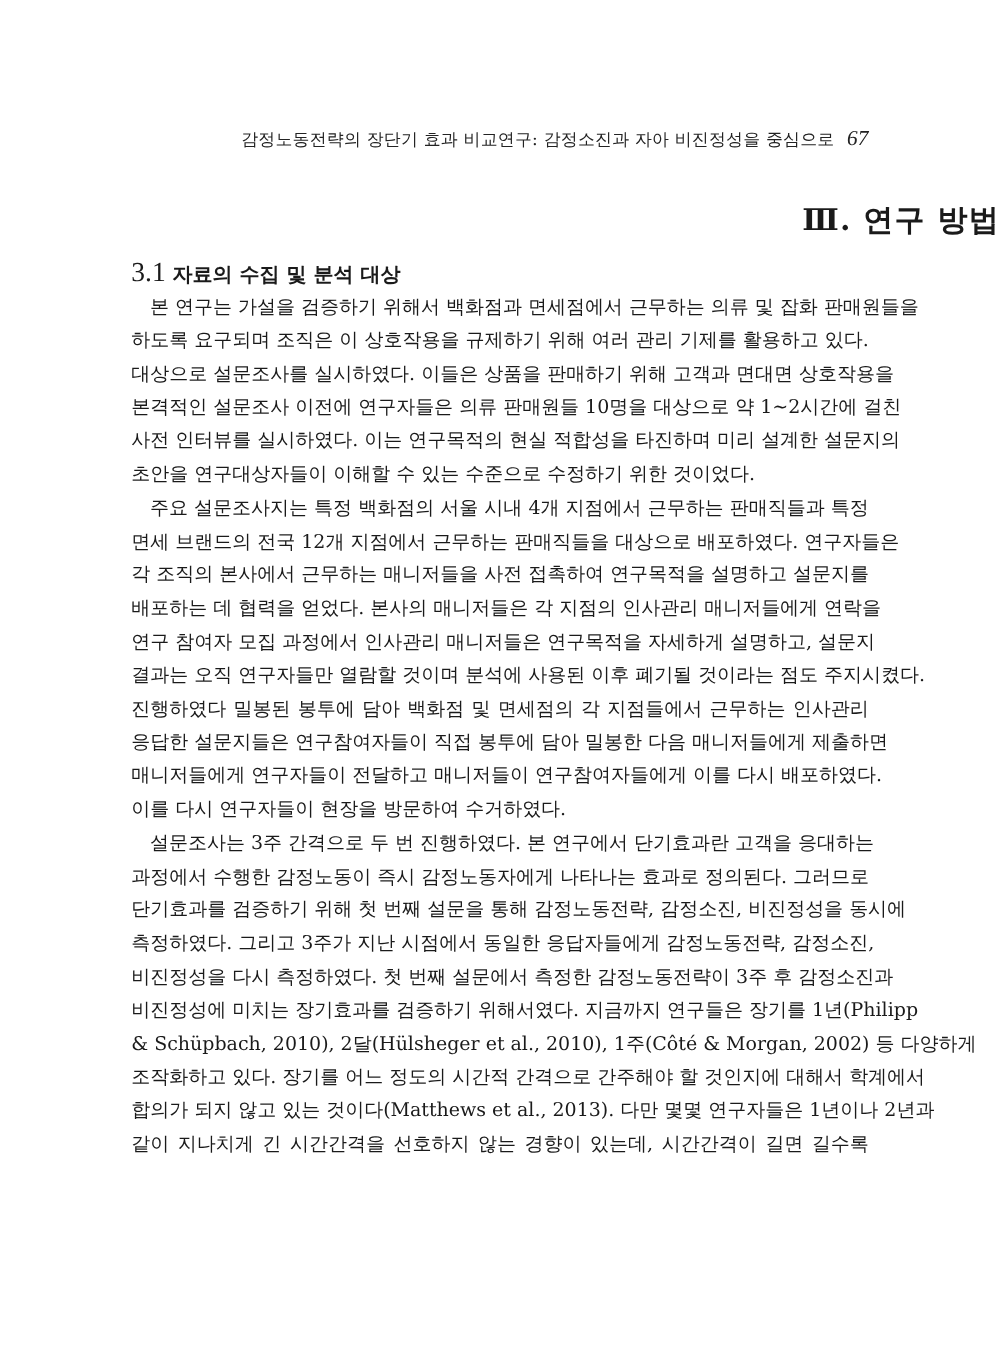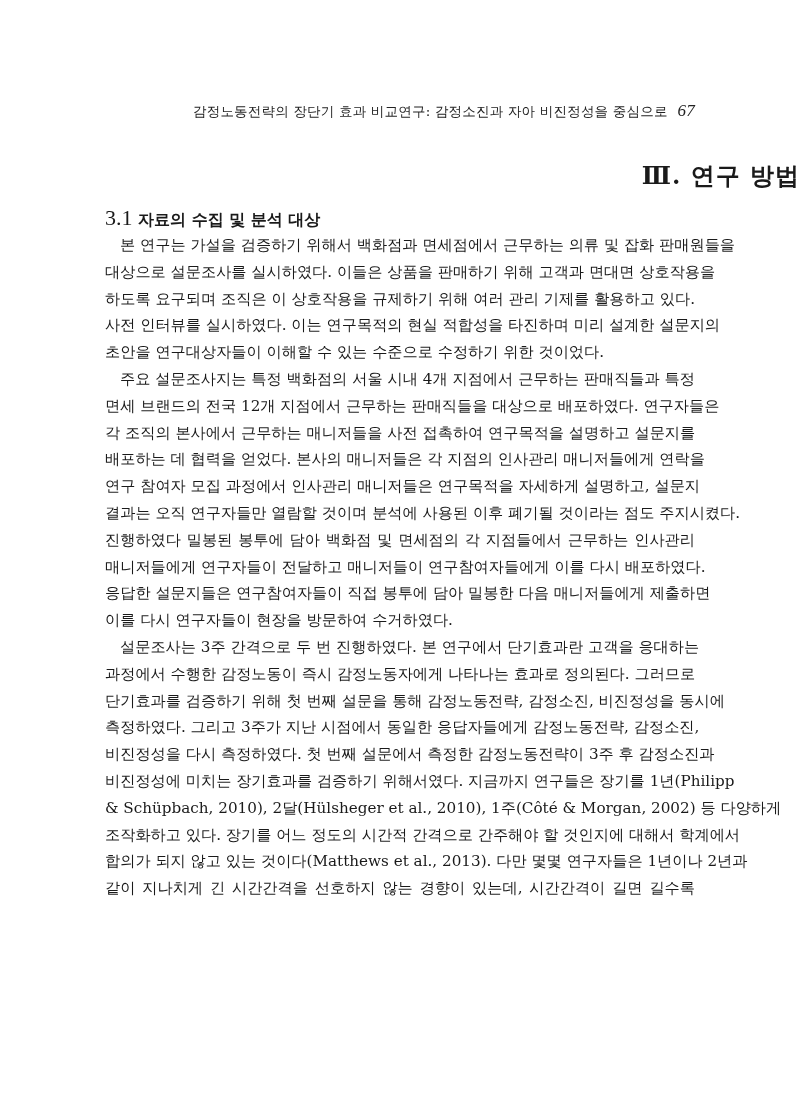--- a/index.html
+++ b/index.html
@@ -29,34 +29,35 @@
 <div class="chapter-title">Ⅲ. 연구 방법</div>
 
 <div class="section-title">
   <span class="num">3.1</span>
   <span>자료의 수집 및 분석 대상</span>
 </div>
 
 <div class="body">
 
   <div class="line indent">본 연구는 가설을 검증하기 위해서 백화점과 면세점에서 근무하는 의류 및 잡화 판매원들을</div>
+  <div class="line">하도록 요구되며 조직은 이 상호작용을 규제하기 위해 여러 관리 기제를 활용하고 있다.</div>
   <div class="line">대상으로 설문조사를 실시하였다. 이들은 상품을 판매하기 위해 고객과 면대면 상호작용을</div>
-  <div class="line">하도록 요구되며 조직은 이 상호작용을 규제하기 위해 여러 관리 기제를 활용하고 있다.</div>
+  <div class="line">본격적인 설문조사 이전에 연구자들은 의류 판매원들 10명을 대상으로 약 1~2시간에 걸친</div>
   <div class="line">사전 인터뷰를 실시하였다. 이는 연구목적의 현실 적합성을 타진하며 미리 설계한 설문지의</div>
   <div class="line last">초안을 연구대상자들이 이해할 수 있는 수준으로 수정하기 위한 것이었다.</div>
 
   <div class="line indent">주요 설문조사지는 특정 백화점의 서울 시내 4개 지점에서 근무하는 판매직들과 특정</div>
   <div class="line">면세 브랜드의 전국 12개 지점에서 근무하는 판매직들을 대상으로 배포하였다. 연구자들은</div>
   <div class="line">각 조직의 본사에서 근무하는 매니저들을 사전 접촉하여 연구목적을 설명하고 설문지를</div>
   <div class="line">배포하는 데 협력을 얻었다. 본사의 매니저들은 각 지점의 인사관리 매니저들에게 연락을</div>
   <div class="line">연구 참여자 모집 과정에서 인사관리 매니저들은 연구목적을 자세하게 설명하고, 설문지</div>
   <div class="line">결과는 오직 연구자들만 열람할 것이며 분석에 사용된 이후 폐기될 것이라는 점도 주지시켰다.</div>
   <div class="line">진행하였다 밀봉된 봉투에 담아 백화점 및 면세점의 각 지점들에서 근무하는 인사관리</div>
+  <div class="line">응답한 설문지들은 연구참여자들이 직접 봉투에 담아 밀봉한 다음 매니저들에게 제출하면</div>
   <div class="line">매니저들에게 연구자들이 전달하고 매니저들이 연구참여자들에게 이를 다시 배포하였다.</div>
-  <div class="line">응답한 설문지들은 연구참여자들이 직접 봉투에 담아 밀봉한 다음 매니저들에게 제출하면</div>
   <div class="line last">이를 다시 연구자들이 현장을 방문하여 수거하였다.</div>
 
   <div class="line indent">설문조사는 3주 간격으로 두 번 진행하였다. 본 연구에서 단기효과란 고객을 응대하는</div>
   <div class="line">과정에서 수행한 감정노동이 즉시 감정노동자에게 나타나는 효과로 정의된다. 그러므로</div>
   <div class="line">단기효과를 검증하기 위해 첫 번째 설문을 통해 감정노동전략, 감정소진, 비진정성을 동시에</div>
   <div class="line">측정하였다. 그리고 3주가 지난 시점에서 동일한 응답자들에게 감정노동전략, 감정소진,</div>
   <div class="line">비진정성을 다시 측정하였다. 첫 번째 설문에서 측정한 감정노동전략이 3주 후 감정소진과</div>
   <div class="line">비진정성에 미치는 장기효과를 검증하기 위해서였다. 지금까지 연구들은 장기를 1년(Philipp</div>
   <div class="line">&amp; Schüpbach, 2010), 2달(Hülsheger et al., 2010), 1주(Côté &amp; Morgan, 2002) 등 다양하게</div>
   <div class="line">조작화하고 있다. 장기를 어느 정도의 시간적 간격으로 간주해야 할 것인지에 대해서 학계에서</div>

